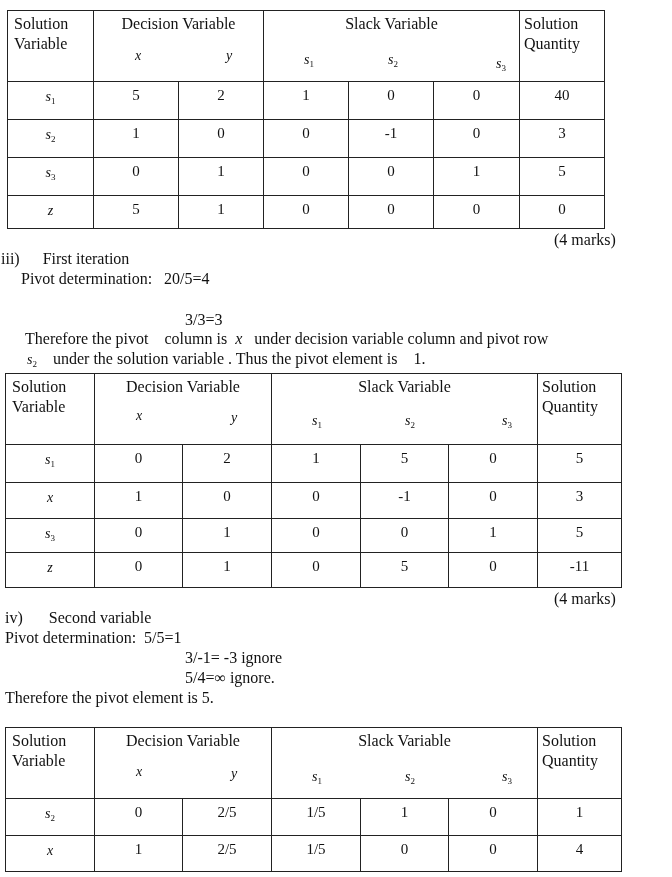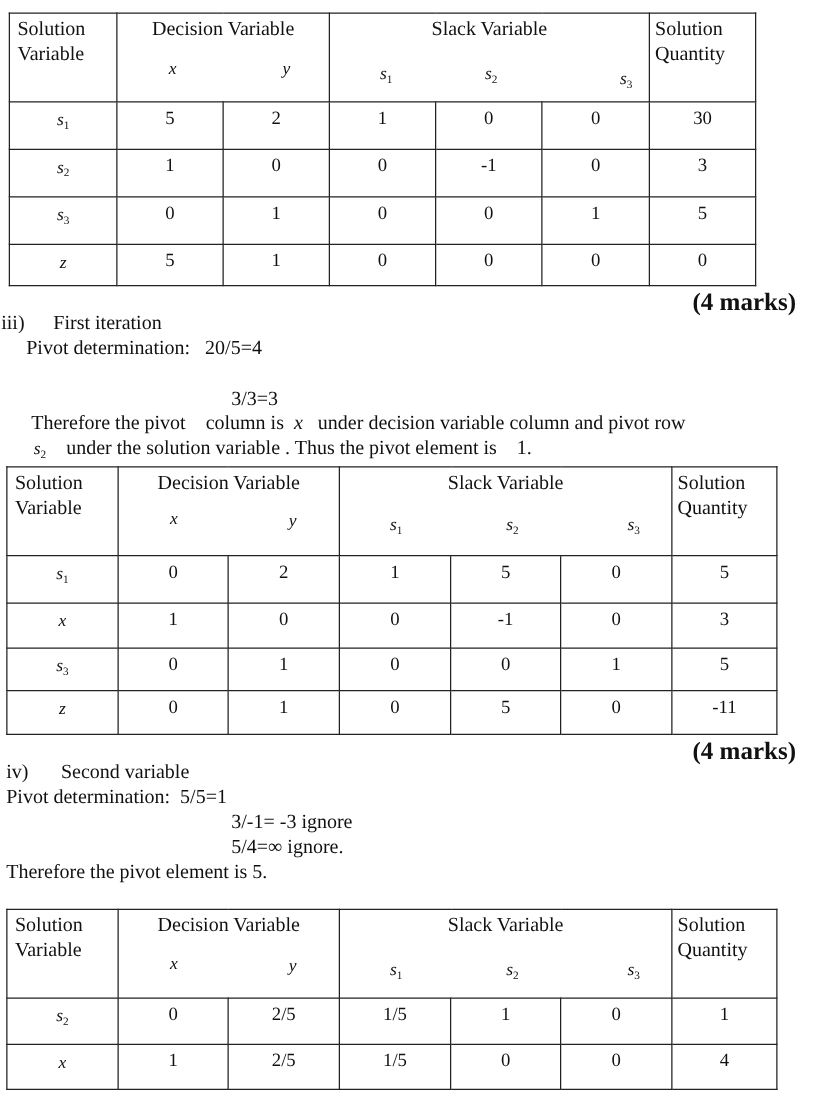--- a/index.html
+++ b/index.html
@@ -9,21 +9,21 @@
   table.tab { position:absolute; border-collapse:collapse; table-layout:fixed; }
   table.tab td { border:1.2px solid #222; text-align:center; vertical-align:top; padding:0;
                  font-size:15px; line-height:18px; }
   .hdr { position:relative; }
   .hdr .lbl { position:absolute; left:0; right:0; top:3px; text-align:center; font-size:16px; line-height:20px; }
   .sv-lbl { position:absolute; left:6px; top:3px; text-align:left; font-size:16px; line-height:20px; }
   .var { font-style:italic; font-size:14px; position:absolute; }
   .sub { font-size:9px; vertical-align:-3px; font-style:normal; }
   .cell { display:block; padding-top:4px; }
   .rowvar { font-style:italic; font-size:14px; display:block; padding-top:6px; }
-  .marks { font-weight:bold; font-size:20px; }
+  .marks { font-weight:normal; font-size:16px; }
 </style>
 </head>
 <body>
 
 <table class="tab" style="left:7px; top:10px; width:597px;">
   <colgroup>
     <col style="width:86px">
       <col style="width:85px">
       <col style="width:85px">
       <col style="width:85px">
@@ -64,21 +64,21 @@
     <td>
           <span class="cell">1</span>
         </td>
     <td>
           <span class="cell">0</span>
         </td>
     <td>
           <span class="cell">0</span>
         </td>
     <td>
-          <span class="cell">30</span>
+          <span class="cell">40</span>
         </td>
   </tr>
   <tr style="height:38px">
     <td>
           <span class="rowvar"><span>s</span><span class="sub">2</span></span>
         </td>
     <td>
           <span class="cell">1</span>
         </td>
     <td>

